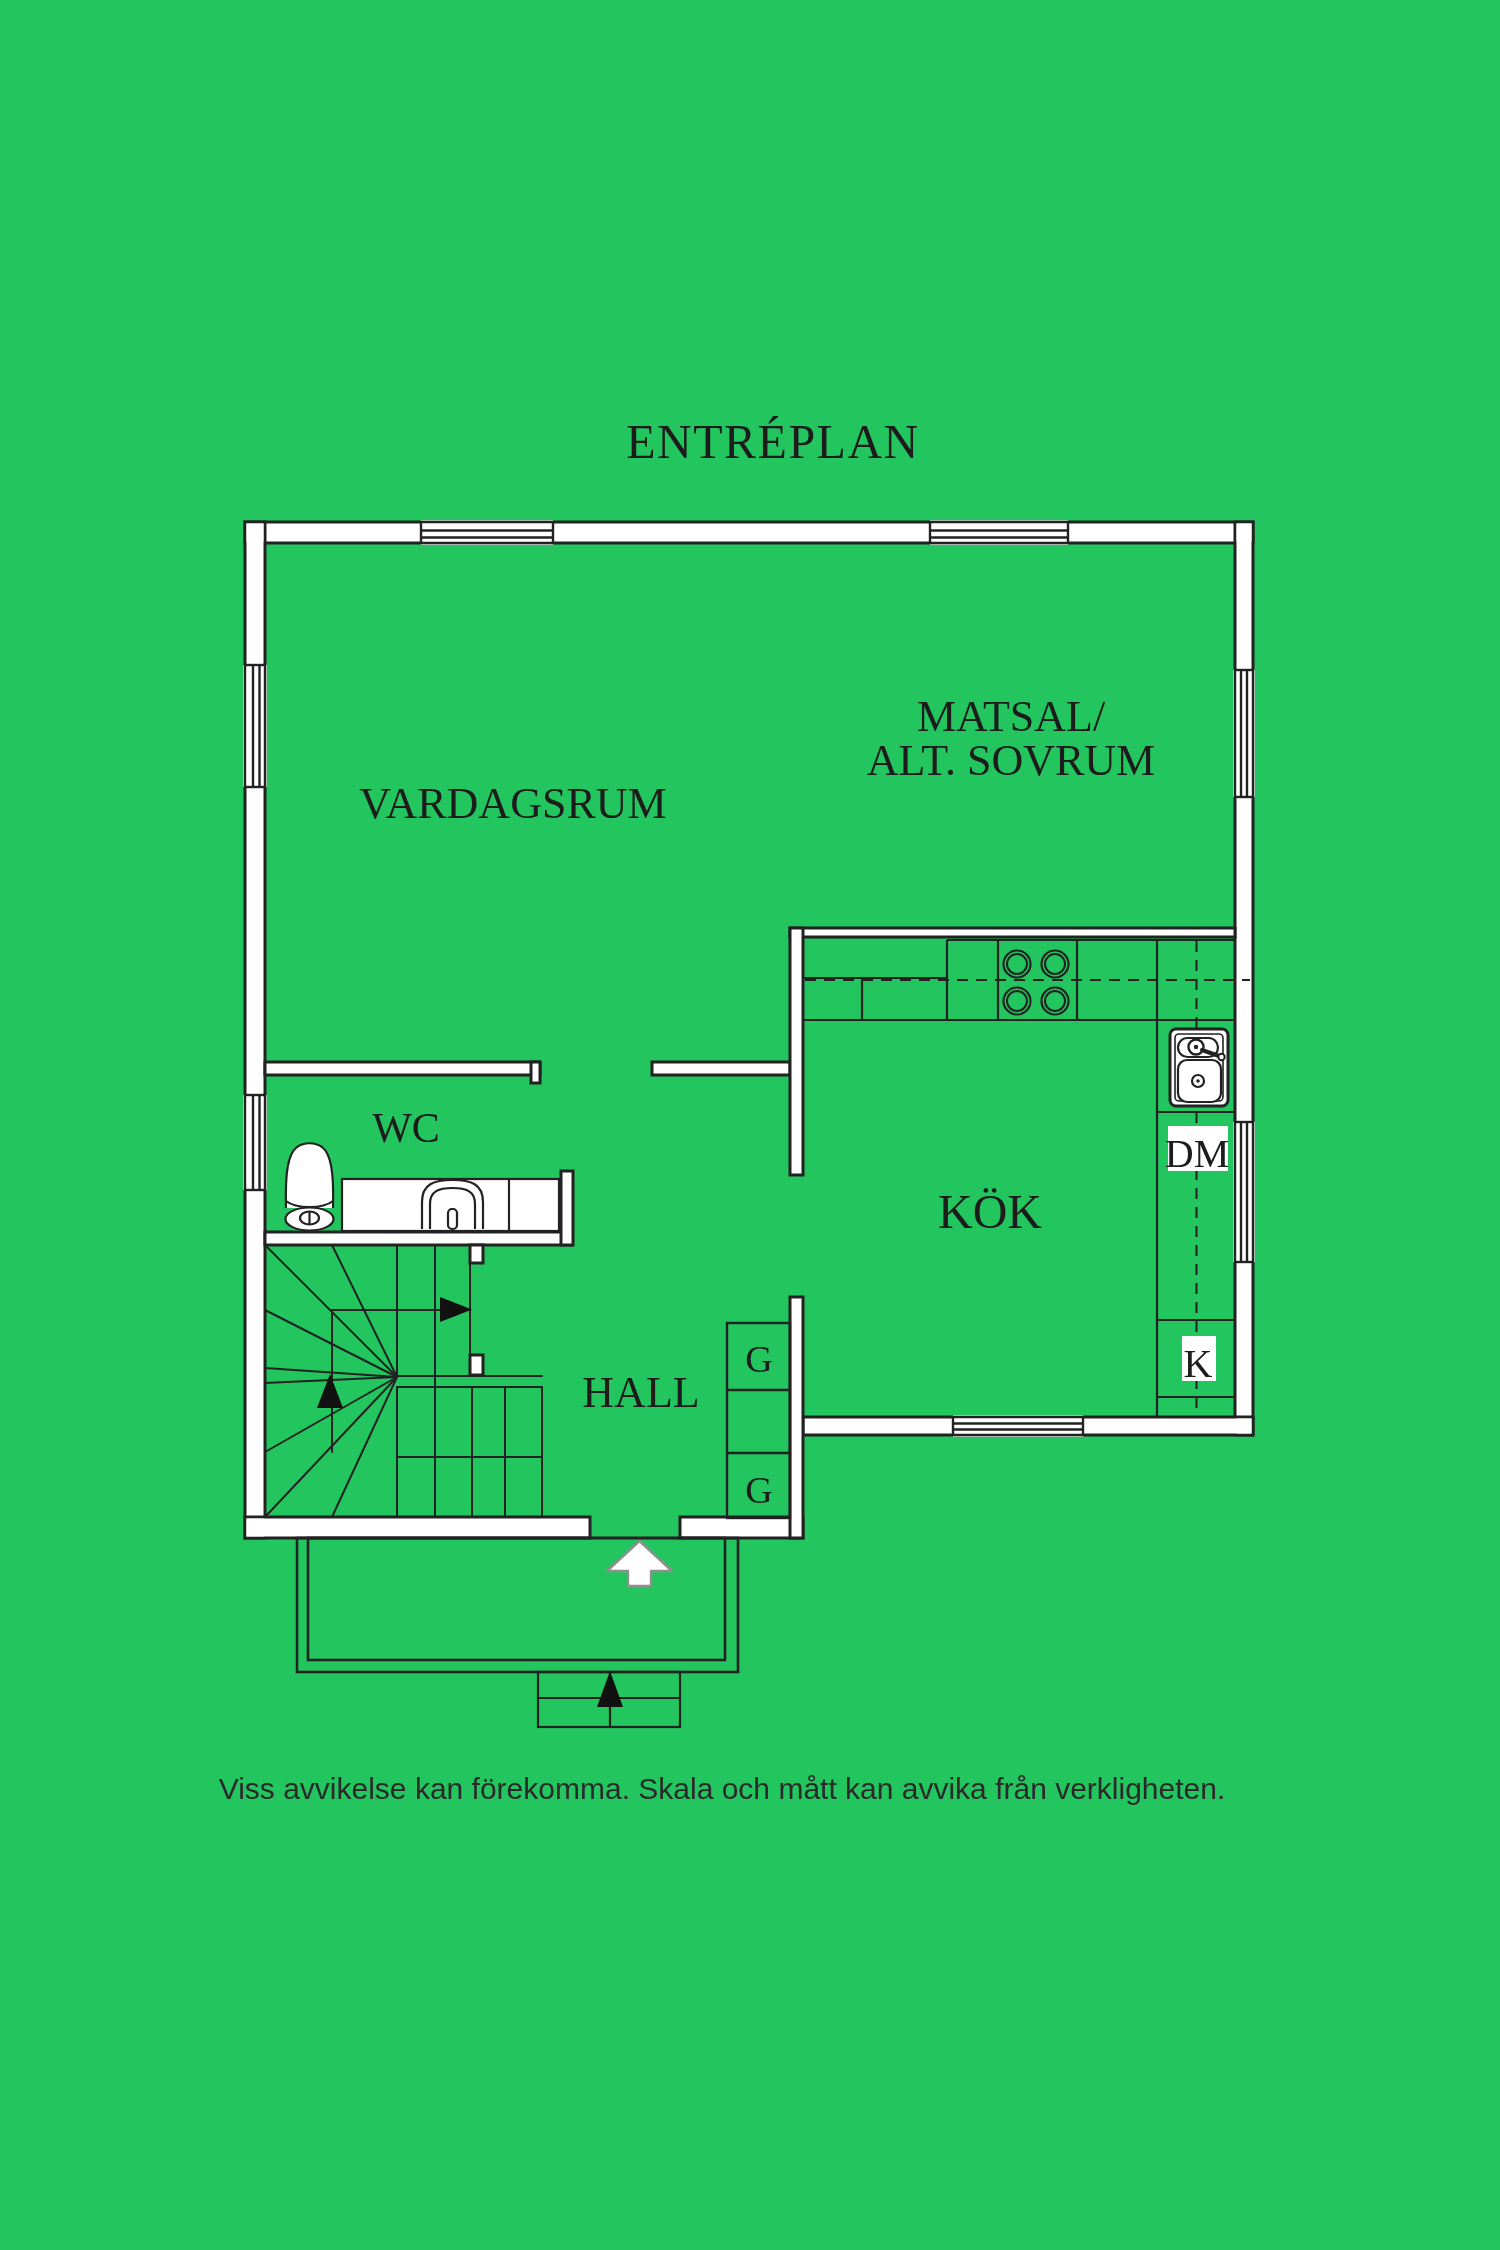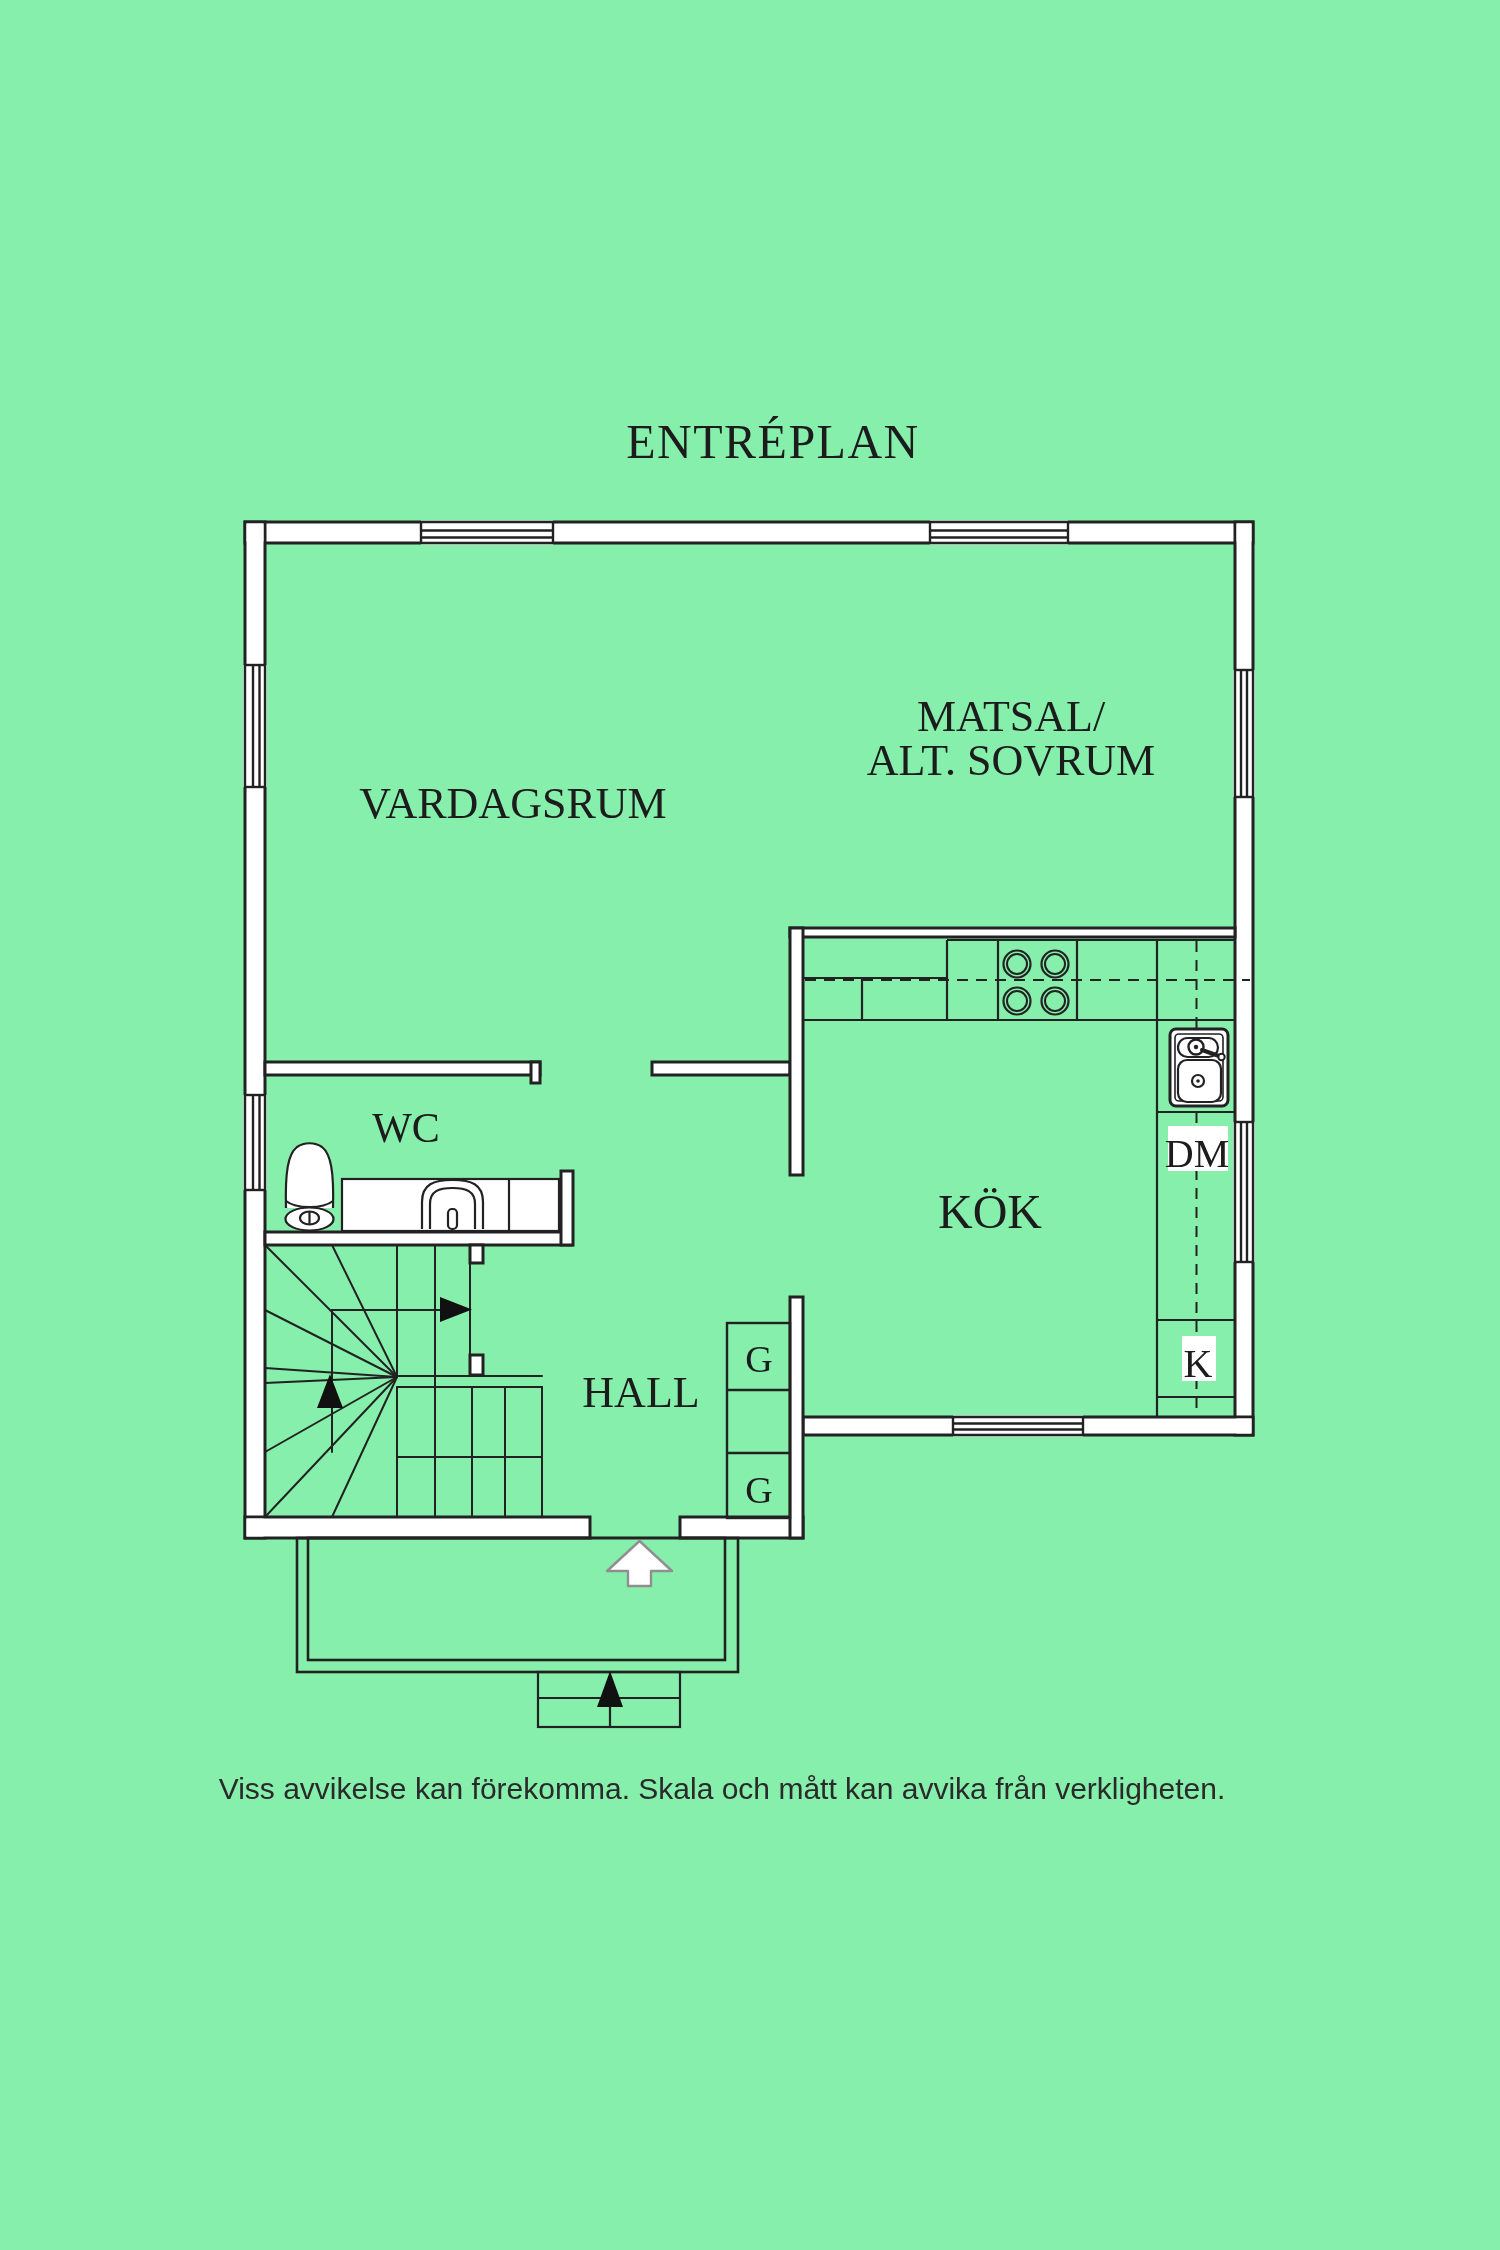--- a/index.html
+++ b/index.html
@@ -1,16 +1,16 @@
 <!DOCTYPE html>
 <html><head>
 <meta charset="utf-8">
 <style>
   html,body{margin:0;padding:0;background:#ffffff;}
-  #canvas{position:relative;width:1500px;height:2250px;background:#86efac;overflow:hidden;
+  #canvas{position:relative;width:1500px;height:2250px;background:#22c55e;overflow:hidden;
           font-family:"Liberation Serif","DejaVu Serif",serif;}
   svg text{user-select:none;}
   .room-label{font-family:"Liberation Serif","DejaVu Serif",serif;fill:#1c1c1c;}
   .title-label{font-family:"Liberation Serif","DejaVu Serif",serif;fill:#1c1c1c;letter-spacing:1.5px;}
   .footer-label{font-family:"Liberation Sans","DejaVu Sans",sans-serif;fill:#2a2a2a;}
 </style>
 </head>
 <body>
 
 <div id="canvas">

